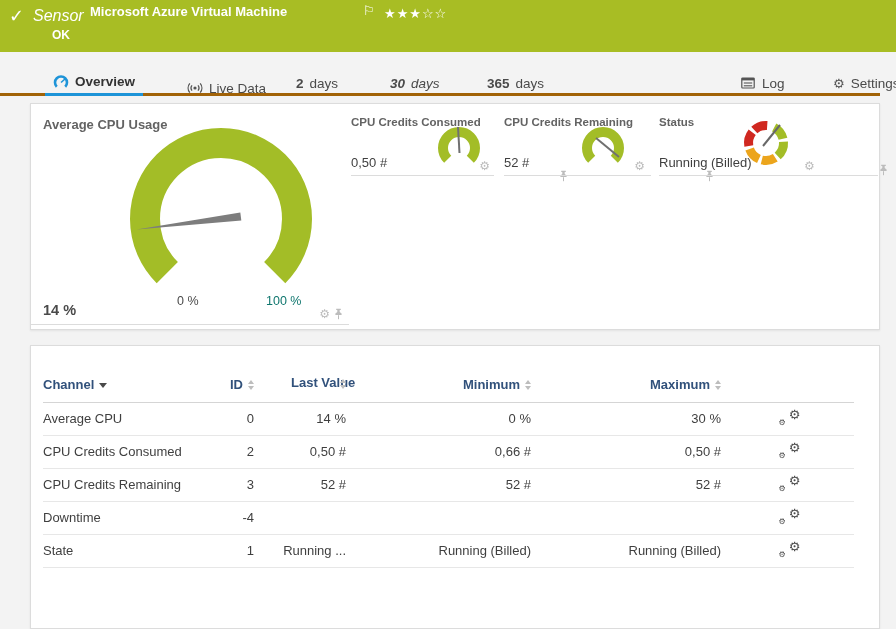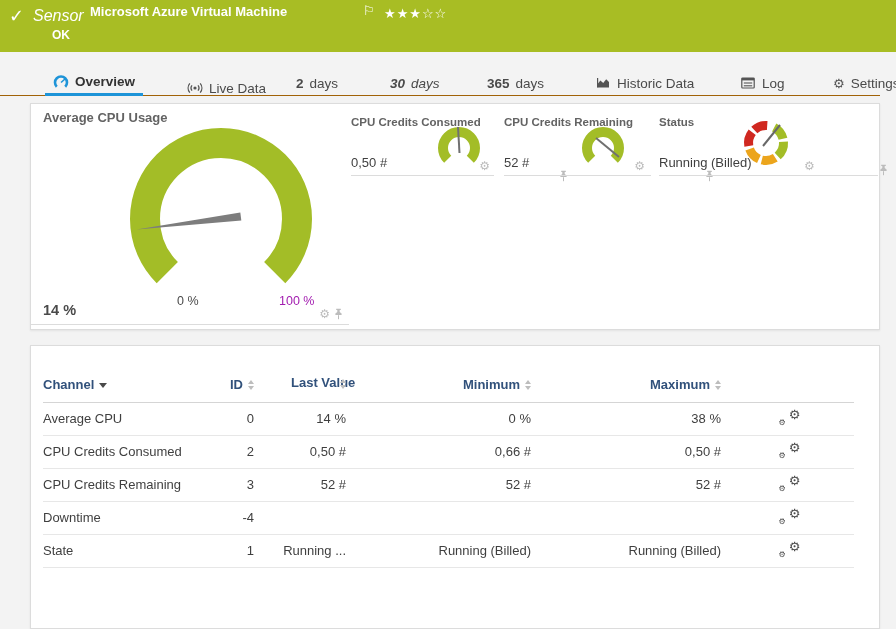--- a/index.html
+++ b/index.html
@@ -11,21 +11,21 @@
   
   .banner { position:absolute; left:0; top:0; width:896px; height:52px; background:#a8bd24; color:#fff; }
   .banner .check { position:absolute; left:9px; top:5px; font-size:18px; font-weight:bold; }
   .banner .kind { position:absolute; left:33px; top:7px; font-style:italic; font-size:16px; }
   .banner .title { position:absolute; left:90px; top:4px; font-size:13px; font-weight:bold; }
   .banner .flag { position:absolute; left:363px; top:3px; font-size:13px; }
   .banner .stars { position:absolute; left:384px; top:6px; font-size:13px; letter-spacing:1px; }
   .banner .ok { position:absolute; left:52px; top:28px; font-size:12px; font-weight:bold; }
 
   
-  .tabbar { position:absolute; left:0; top:70px; width:880px; height:26px; border-bottom:1px solid #a16207; }
+  .tabbar { position:absolute; left:0; top:70px; width:880px; height:26px; border-bottom:3px solid #a16207; }
   .tab { position:absolute; top:0; height:26px; display:flex; align-items:center; gap:6px;
          font-size:13.5px; color:#4a4a4a; cursor:pointer; white-space:nowrap; }
   .tab svg { display:block; }
   .tab .num { font-weight:bold; }
   .tab.active { color:#333; font-weight:bold; border-bottom:3px solid #1e94d8; padding:0 8px; }
   .t-overview { left:45px; }
   .t-live { left:187px;align-items:flex-end; }
   .t-2d { left:296px; }
   .t-30d { left:390px;font-style:italic; }
   .t-365d { left:487px; }
@@ -36,24 +36,24 @@
 
   
   .panel { position:absolute; background:#fff; border:1px solid #dcdcdc; box-shadow:0 1px 2px rgba(0,0,0,.07); }
   .panel-gauges { left:30px; top:103px; width:850px; height:227px; }
   .panel-table { left:30px; top:345px; width:850px; height:284px; }
 
   .tile-title { font-size:12px; font-weight:bold; color:#636363; }
 
   
   .tile-main { position:absolute; left:0; top:0; width:318px; height:221px; border-bottom:1px solid #dcdcdc; }
-  .tile-main .tile-title { position:absolute; left:12px; top:6px; font-size:13px; }
+  .tile-main .tile-title { position:absolute; left:12px; top:13px; font-size:13px; }
   .tile-main svg.biggauge { position:absolute; left:80px; top:15px; }
   .scale-min { position:absolute; left:146px; top:190px; font-size:12.5px; color:#4a4a4a; }
-  .scale-max { position:absolute; left:248px; top:190px; font-size:12.5px; color:#a21caf; }
+  .scale-max { position:absolute; left:235px; top:190px; font-size:12.5px; color:#0f766e; }
   .main-value { position:absolute; left:12px; top:198px; font-size:14.5px; font-weight:bold; color:#4a4a4a; }
 
   .tileicons { position:absolute; display:flex; align-items:center; gap:4px; color:#bcbcbc; }
   .tileicons .g { font-size:12px; line-height:1; }
   .tile-main .tileicons { right:6px; bottom:4px; }
 
   
   .tile-mini { position:absolute; top:8px; height:64px; border-bottom:1px solid #dcdcdc; }
   .tile-mini .tile-title { position:absolute; left:0; top:4px; font-size:11.5px; }
   .tile-mini .mini-value { position:absolute; left:0; bottom:5px; font-size:13px; color:#3f3f3f; }
@@ -128,27 +128,20 @@
       <span>days</span>
     </div>
     <div class="tab t-30d">
       <span class="num">30</span>
       <span>days</span>
     </div>
     <div class="tab t-365d">
       <span class="num">365</span>
       <span>days</span>
     </div>
-    <div class="tab t-historic">
-      <svg width="16" height="16" viewBox="0 0 16 16">
-        <path d="M2.6 3 V12.6" stroke="#545454" stroke-width="1.2" fill="none"></path>
-        <path d="M2.6 12.6 L2.6 9 L5.4 5.6 L8.2 8 L11.2 4.2 L14 7 L14 12.6 Z" fill="#545454"></path>
-      </svg>
-      <span>Historic Data</span>
-    </div>
     <div class="tab t-log">
       <svg width="16" height="16" viewBox="0 0 16 16">
         <rect x="1.8" y="3" width="12.4" height="10" rx="0.8" fill="none" stroke="#545454" stroke-width="1.2"></rect>
         <rect x="1.8" y="3" width="12.4" height="2.4" fill="#545454"></rect>
         <line x1="3.8" y1="8" x2="12.2" y2="8" stroke="#545454" stroke-width="1.1"></line>
         <line x1="3.8" y1="10.8" x2="12.2" y2="10.8" stroke="#545454" stroke-width="1.1"></line>
       </svg>
       <span>Log</span>
     </div>
     <div class="tab t-settings">
@@ -262,21 +255,21 @@
               </span></th>
           <th></th>
         </tr>
       </thead>
       <tbody>
         <tr>
           <td class="d-channel">Average CPU</td>
           <td>0</td>
           <td>14 %</td>
           <td>0 %</td>
-          <td>38 %</td>
+          <td>30 %</td>
           <td class="d-set"><span class="chgear"><span class="big">⚙</span><span class="small">⚙</span></span></td>
         </tr>
         <tr>
           <td class="d-channel">CPU Credits Consumed</td>
           <td>2</td>
           <td>0,50 #</td>
           <td>0,66 #</td>
           <td>0,50 #</td>
           <td class="d-set"><span class="chgear"><span class="big">⚙</span><span class="small">⚙</span></span></td>
         </tr>

